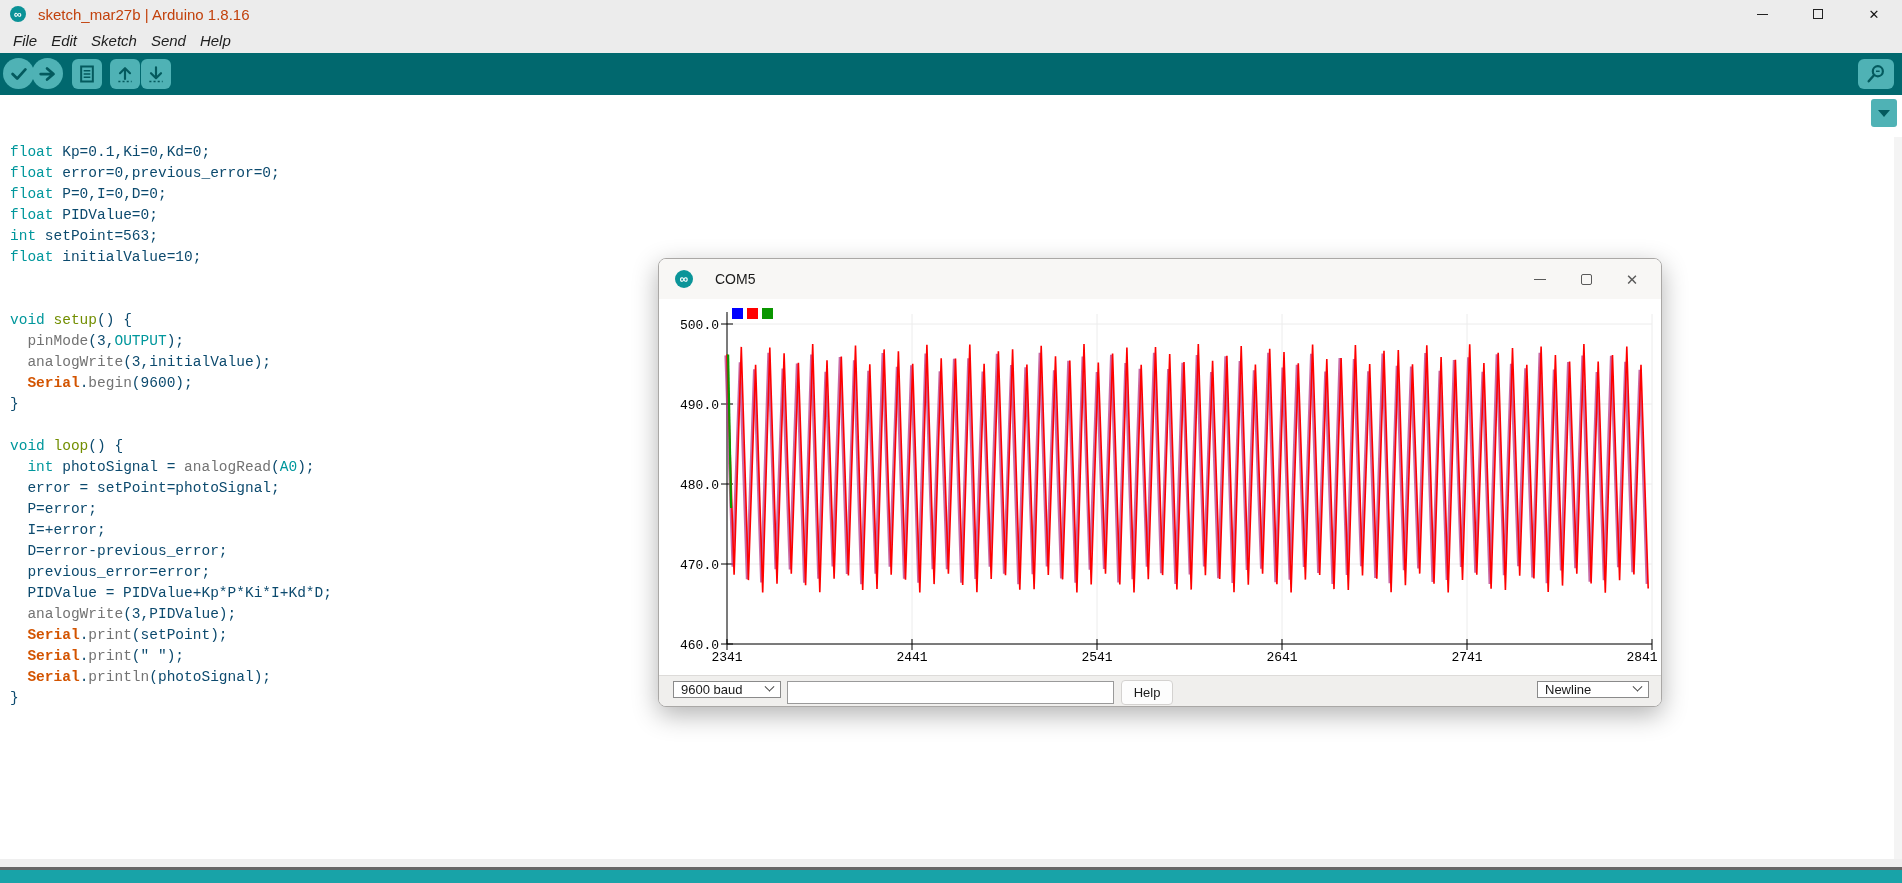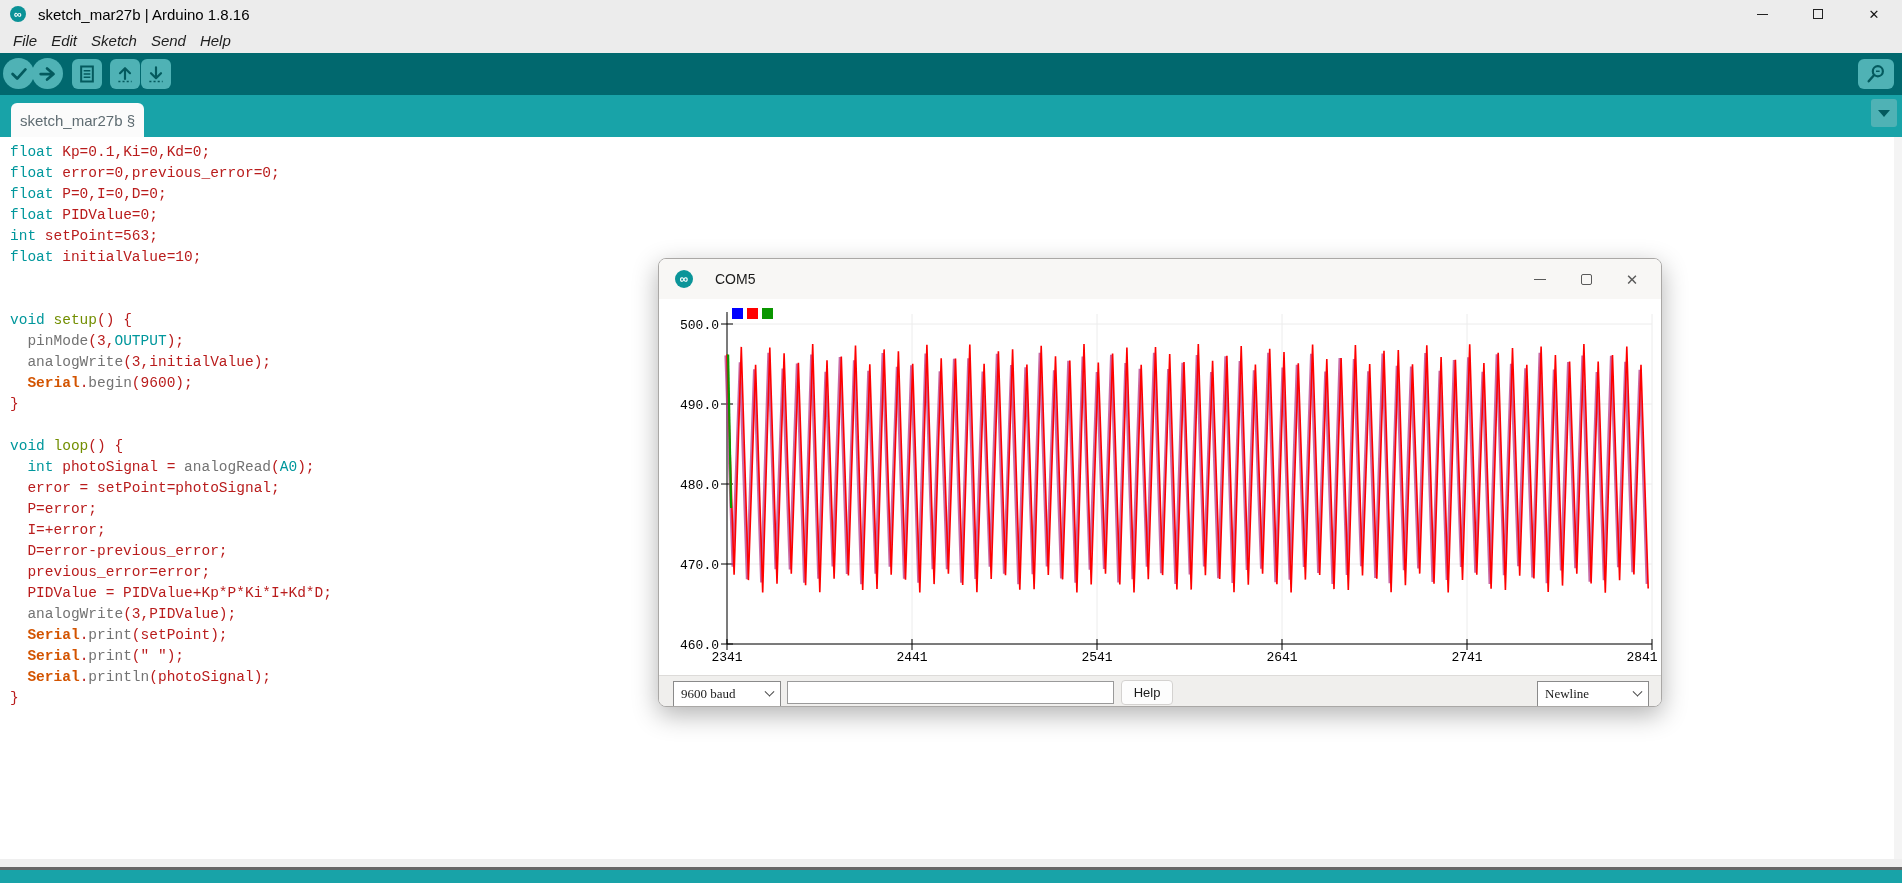--- a/index.html
+++ b/index.html
@@ -6,21 +6,21 @@
   html,body { width:1902px; height:883px; overflow:hidden; background:#fff;
               font-family:"Liberation Sans", sans-serif; }
   .screen { position:relative; width:1902px; height:883px; background:#fff; overflow:hidden; }
 
   
   .titlebar { position:absolute; left:0; top:0; width:1902px; height:28px;
               background:#ececec; display:flex; align-items:center; }
   .app-icon { width:16px; height:16px; border-radius:50%; background:#0b9297; color:#fff;
               font-size:11px; font-weight:bold; line-height:16px; text-align:center;
               margin-left:10px; }
-  .title-text { margin-left:12px; font-size:15px; color:#000000; }
+  .title-text { margin-left:12px; font-size:15px; color:#c2410c; }
   .win-controls { position:absolute; right:0; top:0; height:28px; display:flex; }
   .wbtn { width:56px; height:28px; display:flex; align-items:center; justify-content:center; }
   .g-min { width:11px; height:0; border-top:1px solid #222; }
   .g-max { width:10px; height:10px; border:1px solid #222; }
   .g-close { font-size:13px; color:#111; line-height:1; }
 
   
   .menubar { position:absolute; left:0; top:28px; width:1902px; height:25px;
              background:#ececec; display:flex; align-items:center; padding-left:6px;font-style:italic; }
   .menu-item { font-size:15px; color:#1e1e1e; padding:2px 7px; }
@@ -41,21 +41,21 @@
                   background:#4fb2b5; border-radius:3px; display:flex; align-items:center; justify-content:center; }
   .tab-menu-btn .tri { width:0; height:0; border-left:6px solid transparent;
                        border-right:6px solid transparent; border-top:7px solid #045a5e; }
 
   
   .editor { position:absolute; left:0; top:137px; width:1902px; height:722px; background:#fff; }
   .editor pre { margin:0; padding:5px 0 0 10px;
                 font-family:"Liberation Mono","DejaVu Sans Mono",monospace;
                 font-size:14.5px; line-height:21px; color:#434f54; }
   .cl { height:21px; white-space:pre; }
-  .t-p { color:#b91c1c; }
+  .t-p { color:#0c4a6e; }
   .t-k { color:#00979c; }
   .t-f { color:#728e00; }
   .t-c { color:#737373; }
   .t-s { color:#d35400; font-weight:bold; }
   .scrolltrack { position:absolute; right:0; top:0; width:8px; height:722px; background:#f4f4f4; }
 
   
   .console-strip { position:absolute; left:0; top:859px; width:1902px; height:8px; background:#efefef; }
   .status-divider { position:absolute; left:0; top:867px; width:1902px; height:3px; background:#666; }
   .statusbar { position:absolute; left:0; top:870px; width:1902px; height:13px; background:#18a3a8; }
@@ -82,23 +82,23 @@
   .grid { stroke:#ececec; stroke-width:1; }
   .axis { stroke:#000; stroke-width:1; fill:none; }
   .ylab { font-family:"Liberation Mono","DejaVu Sans Mono",monospace; font-size:13px; fill:#000; text-anchor:end; }
   .xlab { font-family:"Liberation Mono","DejaVu Sans Mono",monospace; font-size:13px; fill:#000; text-anchor:middle; }
   .s-mag { fill:none; stroke:#b5388a; stroke-width:2.6; opacity:0.75; }
   .s-red { fill:none; stroke:#ff0000; stroke-width:1.6; }
   .s-grn { fill:none; stroke:#0a9600; stroke-width:2.2; }
 
   .p-ctrlbar { position:absolute; left:0; top:416px; width:1004px; height:33px;
                background:#f0efed; border-top:1px solid #dddbd9; }
-  .w-select { position:absolute; top:5px; height:26px; background:#fff; border:1px solid #8a8a8a;
+  .w-select { position:absolute; top:5px; height:17px; background:#fff; border:1px solid #8a8a8a;
               display:flex; align-items:center; justify-content:space-between;
-              padding:0 7px; font-size:13px; color:#1a1a1a;font-family:Liberation Serif, serif; }
+              padding:0 7px; font-size:13px; color:#1a1a1a; }
   .chev { width:7px; height:7px; border-right:1.4px solid #444; border-bottom:1.4px solid #444;
           transform:rotate(45deg) translate(-2px,-2px); }
   .baud-select { left:14px; width:108px; }
   .newline-select { left:878px; width:112px; }
   .serial-input { position:absolute; left:128px; top:5px; width:327px; height:23px;
                   border:1px solid #9a9a9a; background:#fff; font-size:13px; padding:0 6px; outline:none; }
   .send-btn { position:absolute; left:462px; top:4px; width:52px; height:25px;
               background:#fdfdfd; border:1px solid #d4d2d0; border-radius:4px;
               font-size:13px; color:#1a1a1a; font-family:"Liberation Sans",sans-serif; }
 </style>
@@ -162,25 +162,20 @@
     </div>
     <div class="tbtn sq" style="left:1858px; width:36px">
       <svg width="22" height="22" viewBox="0 0 24 24">
         <circle cx="14" cy="9" r="5.5" fill="none" stroke="#045a5e" stroke-width="2.4"></circle>
         <path d="M10 13 L4 20" stroke="#045a5e" stroke-width="2.6" stroke-linecap="round"></path>
         <path d="M12 9 h4" stroke="#045a5e" stroke-width="1.6"></path>
       </svg>
     </div>
   </div>
 
-  <div class="tabbar">
-    <div class="tab">
-      <span>sketch_mar27b §</span>
-    </div>
-  </div>
   <div class="tab-menu-btn">
     <span class="tri"></span>
   </div>
 
   <div class="editor">
     <pre id="code"><div class="cl"><span class="t-k">float</span><span class="t-p"> Kp=0.1,Ki=0,Kd=0;</span></div><div class="cl"><span class="t-k">float</span><span class="t-p"> error=0,previous_error=0;</span></div><div class="cl"><span class="t-k">float</span><span class="t-p"> P=0,I=0,D=0;</span></div><div class="cl"><span class="t-k">float</span><span class="t-p"> PIDValue=0;</span></div><div class="cl"><span class="t-k">int</span><span class="t-p"> setPoint=563;</span></div><div class="cl"><span class="t-k">float</span><span class="t-p"> initialValue=10;</span></div><div class="cl"> </div><div class="cl"> </div><div class="cl"><span class="t-k">void</span><span class="t-p"> </span><span class="t-f">setup</span><span class="t-p">() {</span></div><div class="cl"><span class="t-p">  </span><span class="t-c">pinMode</span><span class="t-p">(3,</span><span class="t-k">OUTPUT</span><span class="t-p">);</span></div><div class="cl"><span class="t-p">  </span><span class="t-c">analogWrite</span><span class="t-p">(3,initialValue);</span></div><div class="cl"><span class="t-p">  </span><span class="t-s">Serial</span><span class="t-p">.</span><span class="t-c">begin</span><span class="t-p">(9600);</span></div><div class="cl"><span class="t-p">}</span></div><div class="cl"> </div><div class="cl"><span class="t-k">void</span><span class="t-p"> </span><span class="t-f">loop</span><span class="t-p">() {</span></div><div class="cl"><span class="t-p">  </span><span class="t-k">int</span><span class="t-p"> photoSignal = </span><span class="t-c">analogRead</span><span class="t-p">(</span><span class="t-k">A0</span><span class="t-p">);</span></div><div class="cl"><span class="t-p">  error = setPoint=photoSignal;</span></div><div class="cl"><span class="t-p">  P=error;</span></div><div class="cl"><span class="t-p">  I=+error;</span></div><div class="cl"><span class="t-p">  D=error-previous_error;</span></div><div class="cl"><span class="t-p">  previous_error=error;</span></div><div class="cl"><span class="t-p">  PIDValue = PIDValue+Kp*P*Ki*I+Kd*D;</span></div><div class="cl"><span class="t-p">  </span><span class="t-c">analogWrite</span><span class="t-p">(3,PIDValue);</span></div><div class="cl"><span class="t-p">  </span><span class="t-s">Serial</span><span class="t-p">.</span><span class="t-c">print</span><span class="t-p">(setPoint);</span></div><div class="cl"><span class="t-p">  </span><span class="t-s">Serial</span><span class="t-p">.</span><span class="t-c">print</span><span class="t-p">(" ");</span></div><div class="cl"><span class="t-p">  </span><span class="t-s">Serial</span><span class="t-p">.</span><span class="t-c">println</span><span class="t-p">(photoSignal);</span></div><div class="cl"><span class="t-p">}</span></div></pre>
     <div class="scrolltrack"></div>
   </div>
 
   <div class="console-strip"></div>

